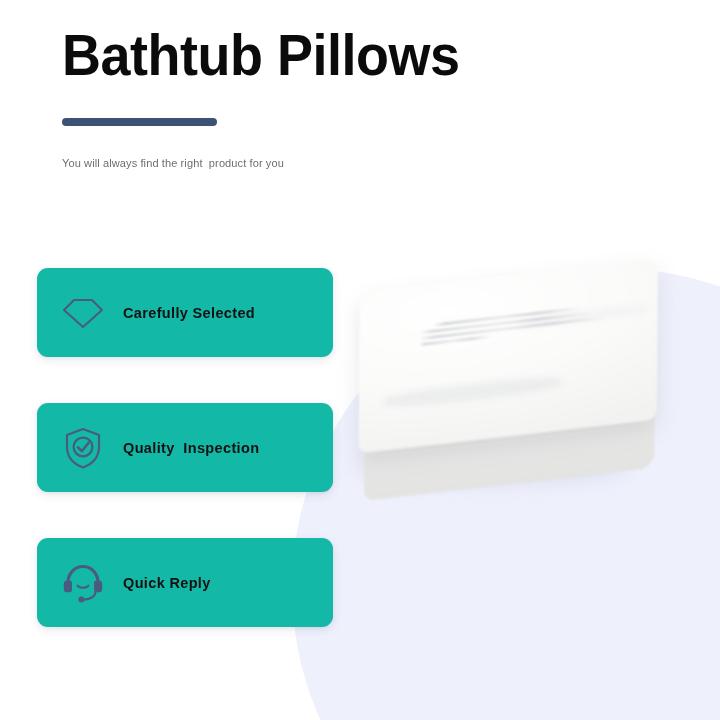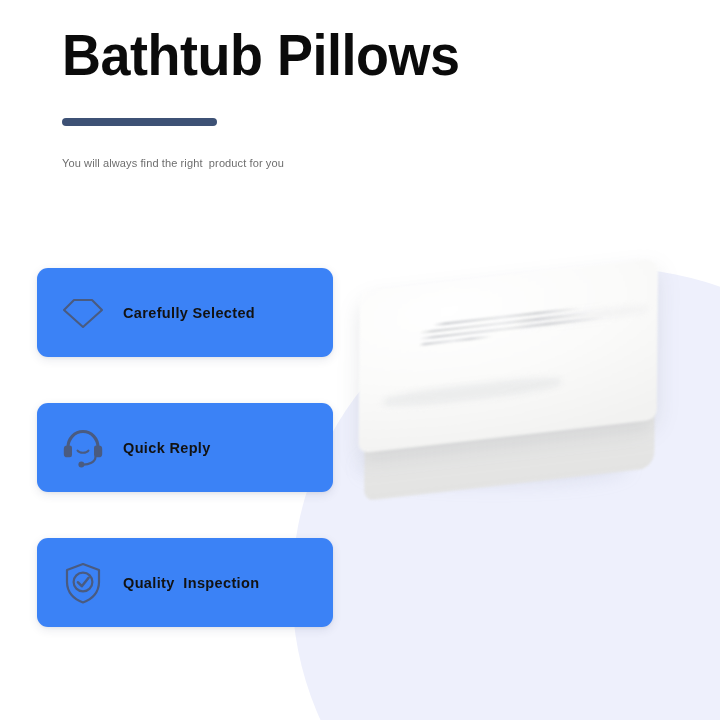--- a/index.html
+++ b/index.html
@@ -77,21 +77,21 @@
     top: 268px;
     width: 296px;
     z-index: 5;
   }
   .feature-card {
     position: relative;
     display: flex;
     align-items: center;
     width: 296px;
     height: 89px;
-    background: #3b82f6;
+    background: #14b8a6;
     border-radius: 11px;
     box-shadow: 0 3px 10px rgba(40, 50, 90, 0.10),
                 0 1px 3px rgba(40, 50, 90, 0.06);
     margin-bottom: 46px;
   }
   .feature-card:last-child { margin-bottom: 0; }
 
   .feature-icon {
     flex: 0 0 auto;
     width: 56px;
@@ -237,43 +237,43 @@
       <span class="feature-icon">
         <svg width="44" height="36" viewBox="0 0 44 36" fill="none" stroke="currentColor" stroke-width="2.1" stroke-linejoin="round" stroke-linecap="round">
           <path d="M13 5 H31 L41 15 L22 32 L3 15 Z"></path>
         </svg>
       </span>
       <span class="feature-label">Carefully Selected</span>
     </div>
 
     <div class="feature-card">
       <span class="feature-icon">
-        <svg width="42" height="42" viewBox="0 0 42 42" fill="none">
-
-          <path d="M6 23 V20.5 C6 11.4 12.7 4.5 21 4.5 C29.3 4.5 36 11.4 36 20.5 V23" stroke="#4a5b80" stroke-width="3.1" stroke-linecap="round"></path>
-
-          <path d="M5.2 18.5 h2.6 a2.2 2.2 0 0 1 2.2 2.2 v7.4 a2.2 2.2 0 0 1 -2.2 2.2 h-2.6
-                   a3.4 3.4 0 0 1 -3.4 -3.4 v-5 a3.4 3.4 0 0 1 3.4 -3.4 z" fill="#4a5b80"></path>
-          <path d="M36.8 18.5 h-2.6 a2.2 2.2 0 0 0 -2.2 2.2 v7.4 a2.2 2.2 0 0 0 2.2 2.2 h2.6
-                   a3.4 3.4 0 0 0 3.4 -3.4 v-5 a3.4 3.4 0 0 0 -3.4 -3.4 z" fill="#4a5b80"></path>
-
-          <path d="M15.5 23.5 C17.3 26.6 24.7 26.6 26.5 23.5" stroke="#4a5b80" stroke-width="2" stroke-linecap="round" fill="none"></path>
-
-          <path d="M33.4 30.2 C33.4 35 26.5 37.6 21.6 37.6" stroke="#4a5b80" stroke-width="2.2" stroke-linecap="round" fill="none"></path>
-          <circle cx="19.4" cy="37.6" r="3" fill="#4a5b80"></circle>
-        </svg>
-      </span>
-      <span class="feature-label">Quick Reply</span>
-    </div>
-
-    <div class="feature-card">
-      <span class="feature-icon">
         <svg width="40" height="44" viewBox="0 0 40 44" fill="none" stroke="currentColor" stroke-width="2.2" stroke-linejoin="round" stroke-linecap="round">
           <path d="M20 3 L36 9 V21 C36 31.5 29 38.5 20 41.5 C11 38.5 4 31.5 4 21 V9 Z"></path>
           <circle cx="20" cy="21" r="9.4"></circle>
           <path d="M15 21.3 L18.8 25.2 L25.6 16.8" stroke-width="2.6"></path>
         </svg>
       </span>
       <span class="feature-label">Quality  Inspection</span>
     </div>
 
+    <div class="feature-card">
+      <span class="feature-icon">
+        <svg width="42" height="42" viewBox="0 0 42 42" fill="none">
+
+          <path d="M6 23 V20.5 C6 11.4 12.7 4.5 21 4.5 C29.3 4.5 36 11.4 36 20.5 V23" stroke="#4a5b80" stroke-width="3.1" stroke-linecap="round"></path>
+
+          <path d="M5.2 18.5 h2.6 a2.2 2.2 0 0 1 2.2 2.2 v7.4 a2.2 2.2 0 0 1 -2.2 2.2 h-2.6
+                   a3.4 3.4 0 0 1 -3.4 -3.4 v-5 a3.4 3.4 0 0 1 3.4 -3.4 z" fill="#4a5b80"></path>
+          <path d="M36.8 18.5 h-2.6 a2.2 2.2 0 0 0 -2.2 2.2 v7.4 a2.2 2.2 0 0 0 2.2 2.2 h2.6
+                   a3.4 3.4 0 0 0 3.4 -3.4 v-5 a3.4 3.4 0 0 0 -3.4 -3.4 z" fill="#4a5b80"></path>
+
+          <path d="M15.5 23.5 C17.3 26.6 24.7 26.6 26.5 23.5" stroke="#4a5b80" stroke-width="2" stroke-linecap="round" fill="none"></path>
+
+          <path d="M33.4 30.2 C33.4 35 26.5 37.6 21.6 37.6" stroke="#4a5b80" stroke-width="2.2" stroke-linecap="round" fill="none"></path>
+          <circle cx="19.4" cy="37.6" r="3" fill="#4a5b80"></circle>
+        </svg>
+      </span>
+      <span class="feature-label">Quick Reply</span>
+    </div>
+
   </div>
 </div>
 
 </body></html>

